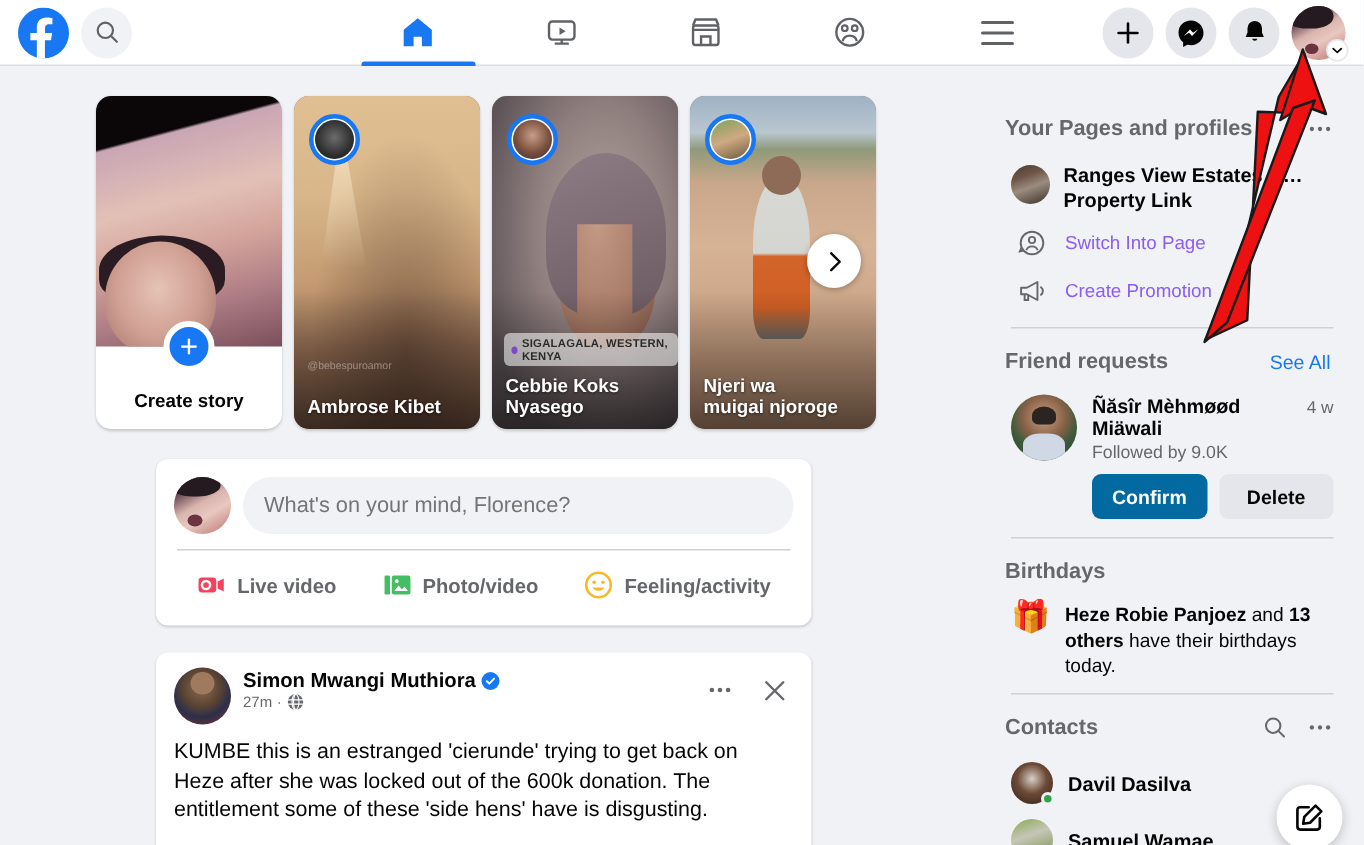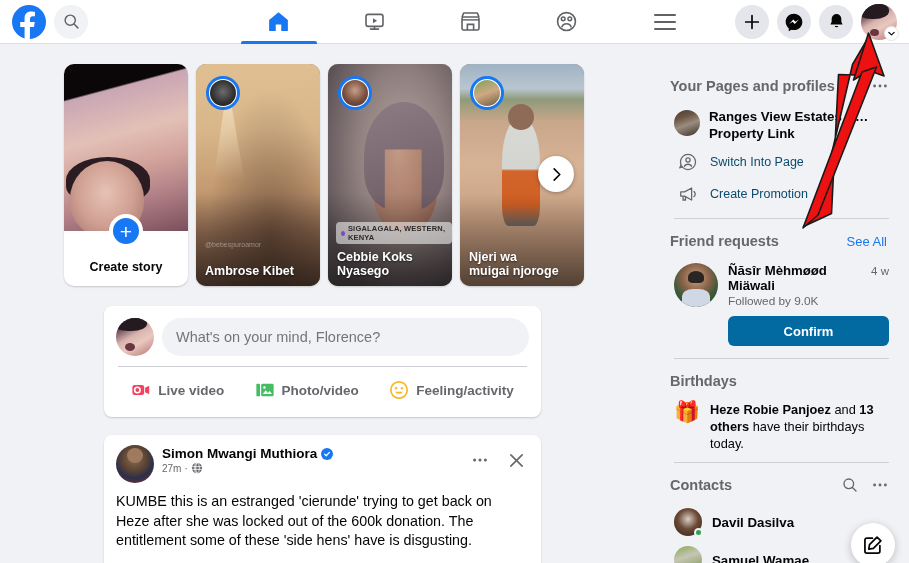--- a/index.html
+++ b/index.html
@@ -294,21 +294,21 @@
   .page-av {
     width: 26px; height: 26px; border-radius: 50%; flex: 0 0 26px; margin-top: 2px;
     background: linear-gradient(160deg,#4a3a30 0%,#6e5647 30%,#9a8c7e 55%,#3a2f28 100%);
   }
   .page-name { font-size: 13.3px; font-weight: bold; color: #050505; line-height: 17px; }
 
   .sb-sub-row {
     display: flex; align-items: center; gap: 12px;
     padding: 6px 4px 6px 8px; border-radius: 6px; cursor: pointer;
   }
-  .sb-sub-label { font-size: 12.5px; color: #0c4a6e; }
+  .sb-sub-label { font-size: 12.5px; color: #8b5cf6; }
 
   .sb-divider { height: 1px; background: #ced0d4; margin: 8px 4px; }
 
   .req-row { display: flex; gap: 10px; padding: 4px; }
   .req-av {
     width: 44px; height: 44px; border-radius: 50%; flex: 0 0 44px;
     background: radial-gradient(circle at 50% 34%, #c9a084 0%, #8a6248 38%, #3c5a3a 62%, #274a2c 100%);
     position: relative; overflow: hidden;
   }
   .req-av::before { content:''; position:absolute; top:8px; left:14px; width:16px; height:12px; background:#2a2422; border-radius:50% 50% 30% 30%; }
@@ -625,20 +625,21 @@
     <div class="req-row">
       <div class="req-av"></div>
       <div class="req-info">
         <div class="req-top">
           <span class="req-name">Ñăsîr Mèhmøød Miäwali</span>
           <span class="req-time">4 w</span>
         </div>
         <div class="req-meta">Followed by 9.0K</div>
         <div class="req-btns">
           <button class="btn btn-confirm">Confirm</button>
+          <button class="btn btn-delete">Delete</button>
         </div>
       </div>
     </div>
 
     <div class="sb-divider"></div>
 
     <div class="sb-head">
       <span class="sb-title">Birthdays</span>
     </div>
     <div class="bday-row">

